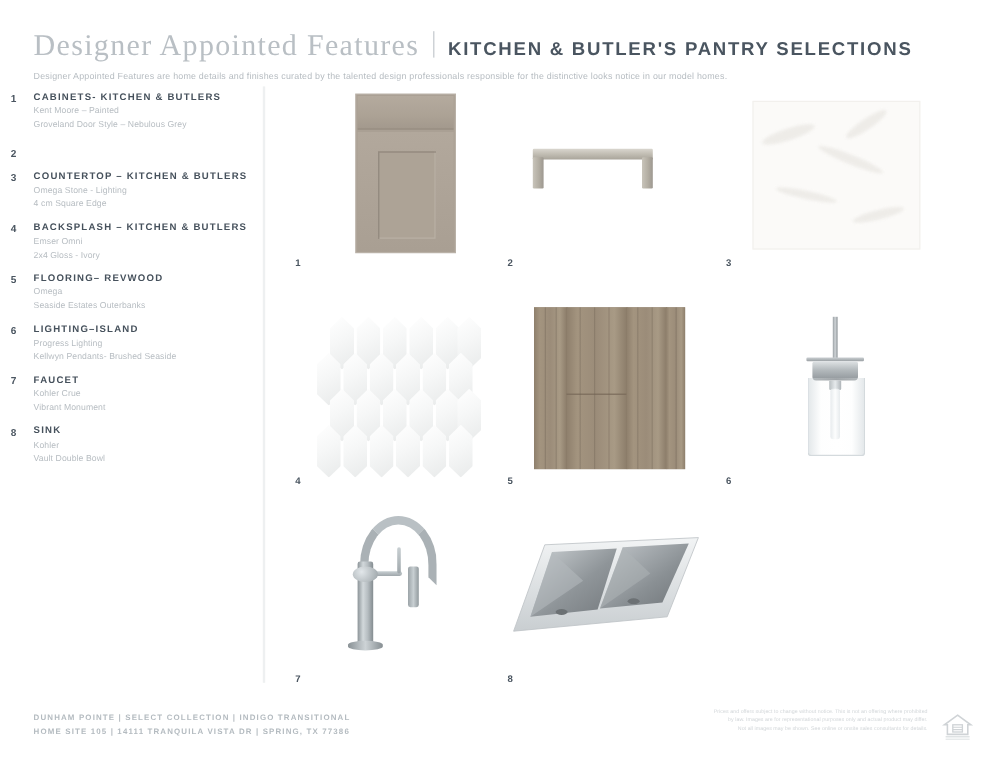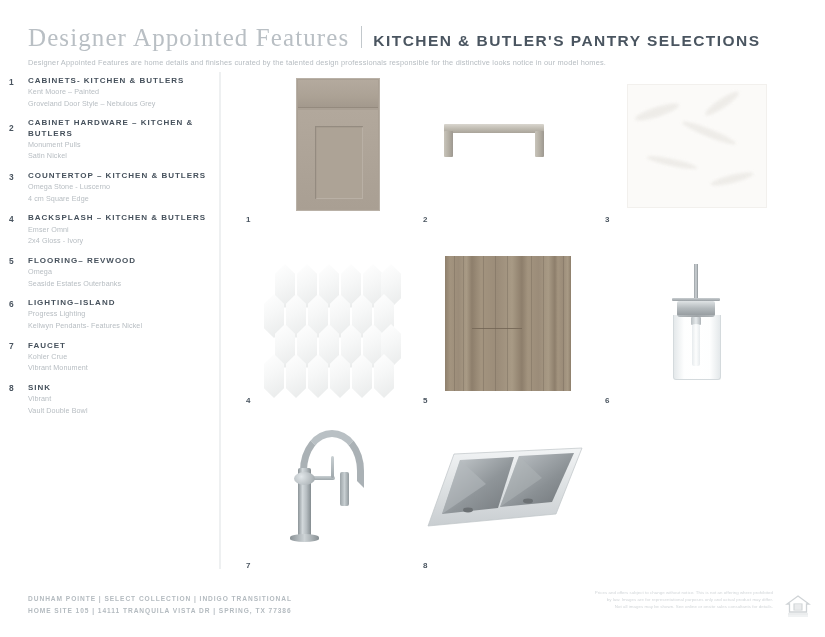--- a/index.html
+++ b/index.html
@@ -358,32 +358,27 @@
       <div class="spec-num">1</div>
       <div class="spec-body">
         <div class="spec-title">CABINETS- KITCHEN &amp; BUTLERS</div>
         <div class="spec-line">Kent Moore – Painted</div>
         <div class="spec-line">Groveland Door Style – Nebulous Grey</div>
       </div>
     </div>
 
     <div class="spec-item" data-idx="1">
       <div class="spec-num">2</div>
-      <div class="spec-body">
-        <div class="spec-title">CABINET HARDWARE – KITCHEN &amp; BUTLERS</div>
-        <div class="spec-line">Monument Pulls</div>
-        <div class="spec-line">Satin Nickel</div>
-      </div>
     </div>
 
     <div class="spec-item" data-idx="2">
       <div class="spec-num">3</div>
       <div class="spec-body">
         <div class="spec-title">COUNTERTOP – KITCHEN &amp; BUTLERS</div>
-        <div class="spec-line">Omega Stone - Luscerno</div>
+        <div class="spec-line">Omega Stone - Lighting</div>
         <div class="spec-line">4 cm Square Edge</div>
       </div>
     </div>
 
     <div class="spec-item" data-idx="3">
       <div class="spec-num">4</div>
       <div class="spec-body">
         <div class="spec-title">BACKSPLASH – KITCHEN &amp; BUTLERS</div>
         <div class="spec-line">Emser Omni</div>
         <div class="spec-line">2x4 Gloss - Ivory</div>
@@ -397,38 +392,38 @@
         <div class="spec-line">Omega</div>
         <div class="spec-line">Seaside Estates Outerbanks</div>
       </div>
     </div>
 
     <div class="spec-item" data-idx="5">
       <div class="spec-num">6</div>
       <div class="spec-body">
         <div class="spec-title">LIGHTING–ISLAND</div>
         <div class="spec-line">Progress Lighting</div>
-        <div class="spec-line">Kellwyn Pendants- Features Nickel</div>
+        <div class="spec-line">Kellwyn Pendants- Brushed Seaside</div>
       </div>
     </div>
 
     <div class="spec-item" data-idx="6">
       <div class="spec-num">7</div>
       <div class="spec-body">
         <div class="spec-title">FAUCET</div>
         <div class="spec-line">Kohler Crue</div>
         <div class="spec-line">Vibrant Monument</div>
       </div>
     </div>
 
     <div class="spec-item" data-idx="7">
       <div class="spec-num">8</div>
       <div class="spec-body">
         <div class="spec-title">SINK</div>
-        <div class="spec-line">Vibrant</div>
+        <div class="spec-line">Kohler</div>
         <div class="spec-line">Vault Double Bowl</div>
       </div>
     </div>
 
   </div>
 
   <div class="grid">
 
     <div class="cell" style="left:0;top:0;width:178px;height:150px;">
       <div class="swatch door" style="left:58px;top:2px;width:84px;height:133px;">

